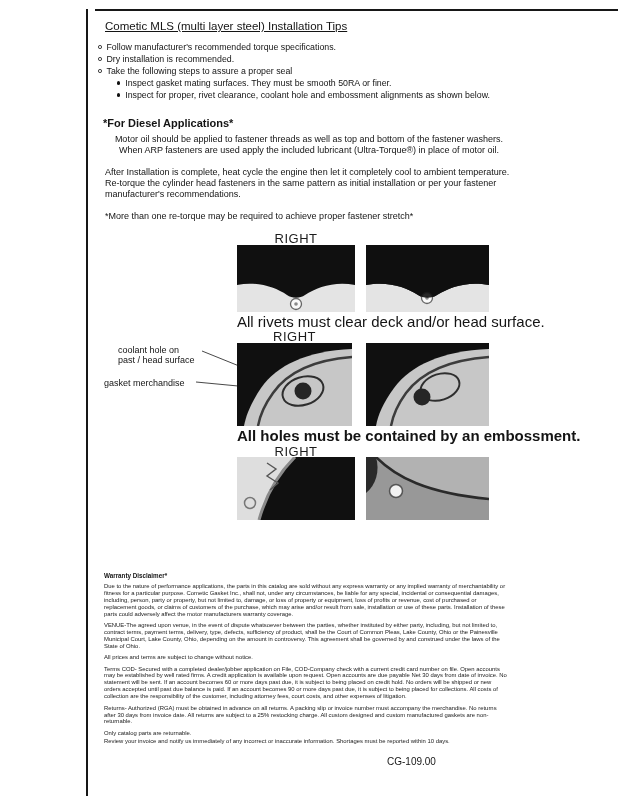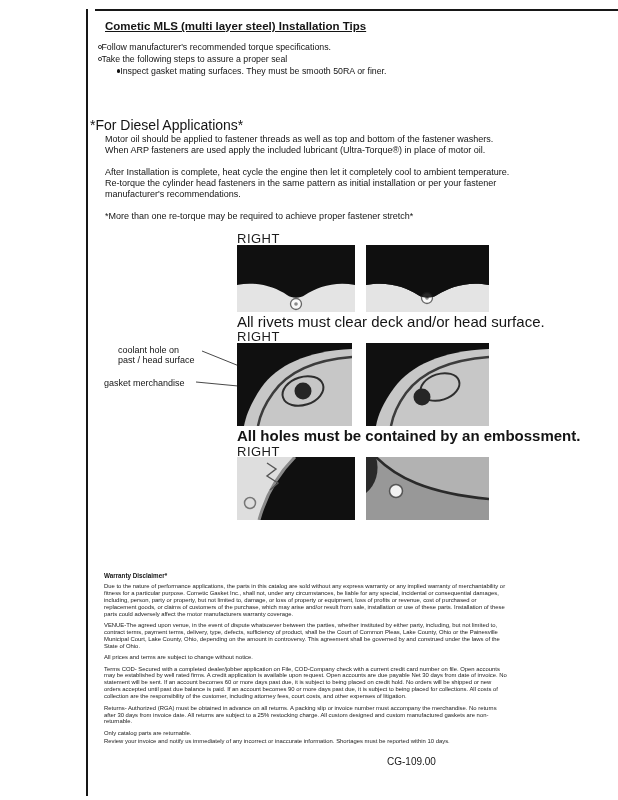--- a/index.html
+++ b/index.html
@@ -8,40 +8,40 @@
     width:618px; height:800px; position:relative; overflow:hidden;
     font-family:"Liberation Sans", sans-serif; color:#141414;
   }
   .abs { position:absolute; }
 
   
   .border-left { left:86px; top:9px; width:2px; height:787px; background:#171717; }
   .border-top  { left:95px; top:9px; width:523px; height:2px; background:#171717; }
 
   
-  .title { left:105px; top:20px; font-size:11.5px; font-weight:bold; text-decoration:underline; white-space:nowrap; }
+  .title { left:105px; top:20px; font-size:11.5px; font-weight:normal; text-decoration:underline; white-space:nowrap; }
   .bullets { left:98px; top:42px; width:415px; font-size:8.8px; line-height:10.4px; }
-  .b-row { display:flex; margin-bottom:1.6px; }
+  .b-row { display:flex; gap:5px; margin-bottom:1.6px; }
   .b-row.sub { margin-left:19px; }
   .b-open { width:3.5px; height:3.5px; border:1px solid #222; border-radius:50%; margin-top:3.2px; flex:0 0 auto; }
   .b-fill { width:3.2px; height:3.2px; background:#111; border-radius:50%; margin-top:3.4px; flex:0 0 auto; }
 
   
-  .diesel-heading { left:90px; top:117px; font-size:14px; font-weight:normal; }
+  .diesel-heading { left:103px; top:117px; font-size:11px; font-weight:bold; }
   .para { left:105px; width:408px; font-size:9px; line-height:11px; }
-  .p1 { top:134px; }
+  .p1 { top:134px;text-align:center; }
   .p2 { top:167px; }
   .note { top:211px; left:105px; width:408px; font-size:9px; }
 
   
   .diag-row { left:0; width:618px; }
   .row1 { top:231px; height:100px; }
   .row2 { top:329px; height:118px; }
   .row3 { top:444px; height:105px; }
-  .dlabel { top:0; font-size:13px; letter-spacing:0.5px; color:#1c1c1c; }
+  .dlabel { top:0; font-size:13px; letter-spacing:0.5px; text-align:center; color:#1c1c1c; }
   .dlabel.right { left:237px; width:118px; }
   .dlabel.wrong { left:366px; width:123px;margin-top:24px; }
   .panel { top:14px; display:block; }
   .panel.left { left:237px; }
   .panel.rightside { left:366px; }
   .caption { left:237px; font-size:15px; line-height:11px; color:#141414; }
   .row1 .caption { top:85px; }
   .row2 .caption { top:101px;font-weight:bold; }
   .row3 .caption { top:79px; width:225px; }
   .callout { font-size:9px; line-height:10px; color:#141414; }
@@ -65,25 +65,33 @@
 
 <div class="abs title">Cometic MLS (multi layer steel) Installation Tips</div>
 
 <div class="abs bullets">
   <div class="b-row">
     <span class="b-open"></span>
     <span>Follow manufacturer's recommended torque specifications.</span>
   </div>
   <div class="b-row">
     <span class="b-open"></span>
+    <span>Dry installation is recommended.</span>
+  </div>
+  <div class="b-row">
+    <span class="b-open"></span>
     <span>Take the following steps to assure a proper seal</span>
   </div>
   <div class="b-row sub">
     <span class="b-fill"></span>
     <span>Inspect gasket mating surfaces.  They must be smooth 50RA or finer.</span>
+  </div>
+  <div class="b-row sub">
+    <span class="b-fill"></span>
+    <span>Inspect for proper, rivet clearance, coolant hole and embossment alignments as shown below.</span>
   </div>
 </div>
 
 <div class="abs diesel-heading">*For Diesel Applications*</div>
 <div class="abs para p1">Motor oil should be applied to fastener threads as well as top and bottom of the fastener washers. When ARP fasteners are used apply the included lubricant (Ultra-Torque®) in place of motor oil.</div>
 <div class="abs para p2">After Installation is complete, heat cycle the engine then let it completely cool to ambient temperature. Re-torque the cylinder head fasteners in the same pattern as initial installation or per your fastener manufacturer's recommendations.</div>
 <div class="abs note">*More than one re-torque may be required to achieve proper fastener stretch*</div>
 
 <div class="abs diag-row row1">
   <div class="abs dlabel right">RIGHT</div>

